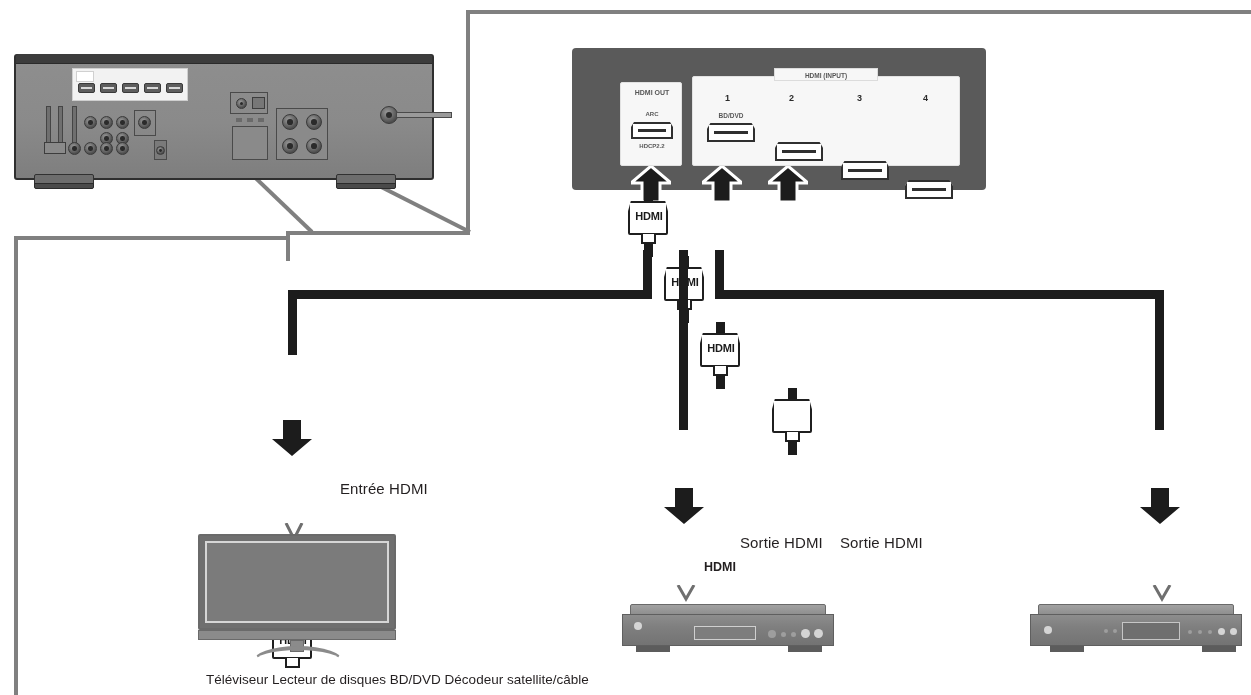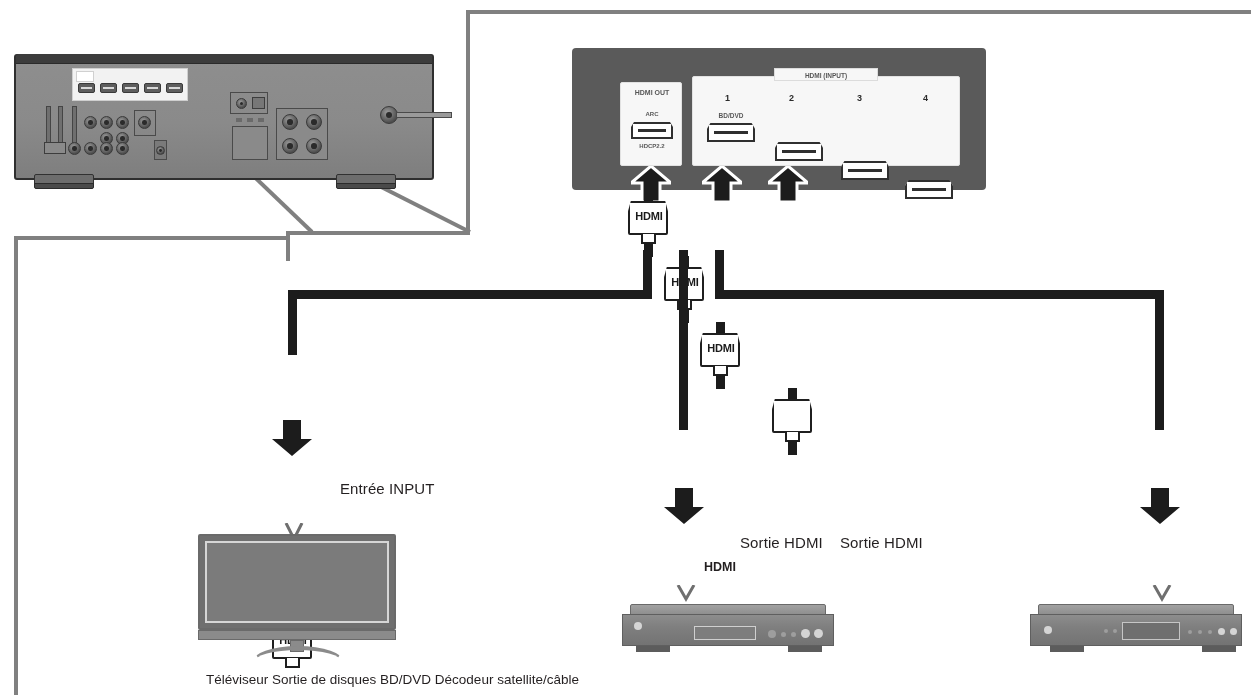--- a/index.html
+++ b/index.html
@@ -378,21 +378,21 @@
     <div class="abs wire" style="left:16px; top:0; width:9px; height:10px;"></div>
     <div class="abs shell trap" style="left:0; top:9px; width:40px; height:34px;"></div>
     <div class="abs neck" style="left:13px; top:42px; width:15px; height:10px; border-bottom:2.5px solid #1f1f1f;"></div>
     <div class="abs plug-text" style="left:2px; top:18px; width:38px; text-align:center;">HDMI</div>
   </div>
 
   <svg class="abs arrow-down" style="left:272px; top:420px; width:40px; height:36px;" viewBox="0 0 40 36">
     <path d="M11,0 L29,0 L29,19 L40,19 L20,36 L0,19 L11,19 Z" fill="#1c1c1c"></path>
   </svg>
 
-  <div class="abs lbl" style="left:340px; top:480px;">Entrée INPUT</div>
+  <div class="abs lbl" style="left:340px; top:480px;">Entrée HDMI</div>
 
   <svg class="abs" style="left:282px; top:523px; width:24px; height:24px;" viewBox="0 0 24 24">
     <path d="M4,0 L12,16 L20,0" stroke="#6f6f6f" stroke-width="3" fill="none"></path>
   </svg>
 
   <div class="abs" style="left:198px; top:534px; width:198px; height:128px;">
     <div class="abs tv-frame" style="left:0; top:0; width:198px; height:96px;">
       <div class="tv-screen"></div>
     </div>
     <div class="abs tv-chin" style="left:0; top:96px; width:198px; height:10px;"></div>
@@ -444,15 +444,15 @@
     <div class="abs dev-win" style="left:92px; top:18px; width:58px; height:18px;"></div>
     <div class="abs dev-dot-dim" style="left:158px; top:26px; width:4px; height:4px;"></div>
     <div class="abs dev-dot-dim" style="left:168px; top:26px; width:4px; height:4px;"></div>
     <div class="abs dev-dot-dim" style="left:178px; top:26px; width:4px; height:4px;"></div>
     <div class="abs dev-dot" style="left:188px; top:24px; width:7px; height:7px;"></div>
     <div class="abs dev-dot" style="left:200px; top:24px; width:7px; height:7px;"></div>
     <div class="abs dev-foot" style="left:20px;  top:42px; width:34px; height:6px;"></div>
     <div class="abs dev-foot" style="left:172px; top:42px; width:34px; height:6px;"></div>
   </div>
 
-  <div class="abs caption" style="left:206px; top:672px;">Téléviseur Sortie de disques BD/DVD Décodeur satellite/câble</div>
+  <div class="abs caption" style="left:206px; top:672px;">Téléviseur Lecteur de disques BD/DVD Décodeur satellite/câble</div>
 
 </div>
 
 </body></html>

